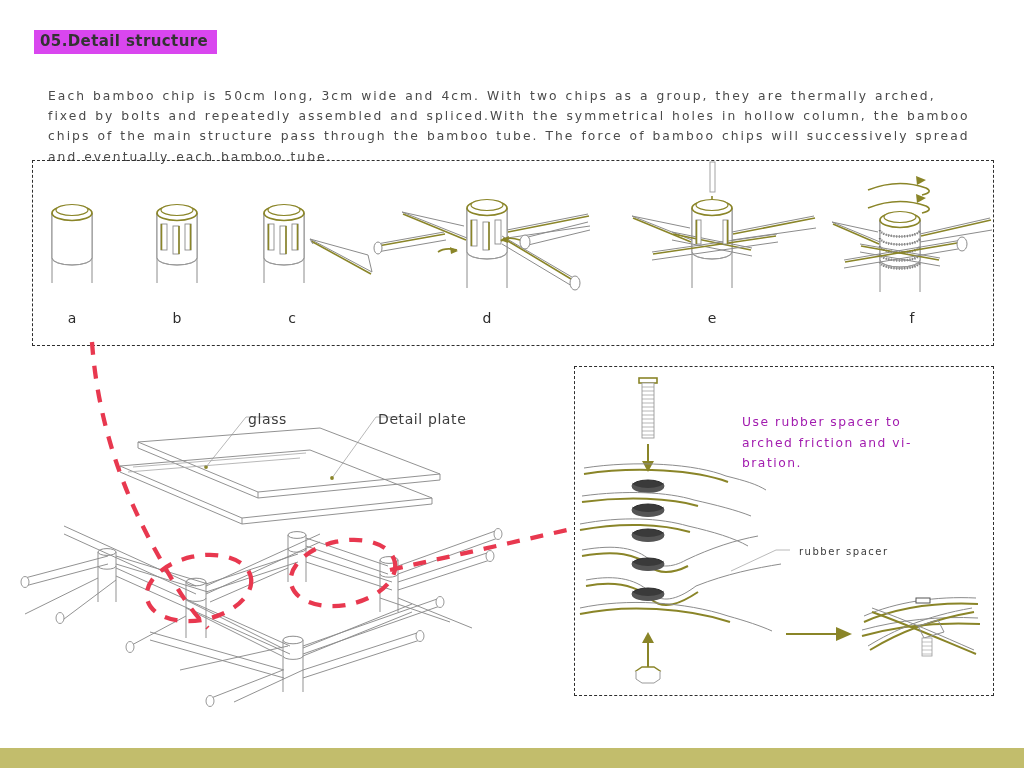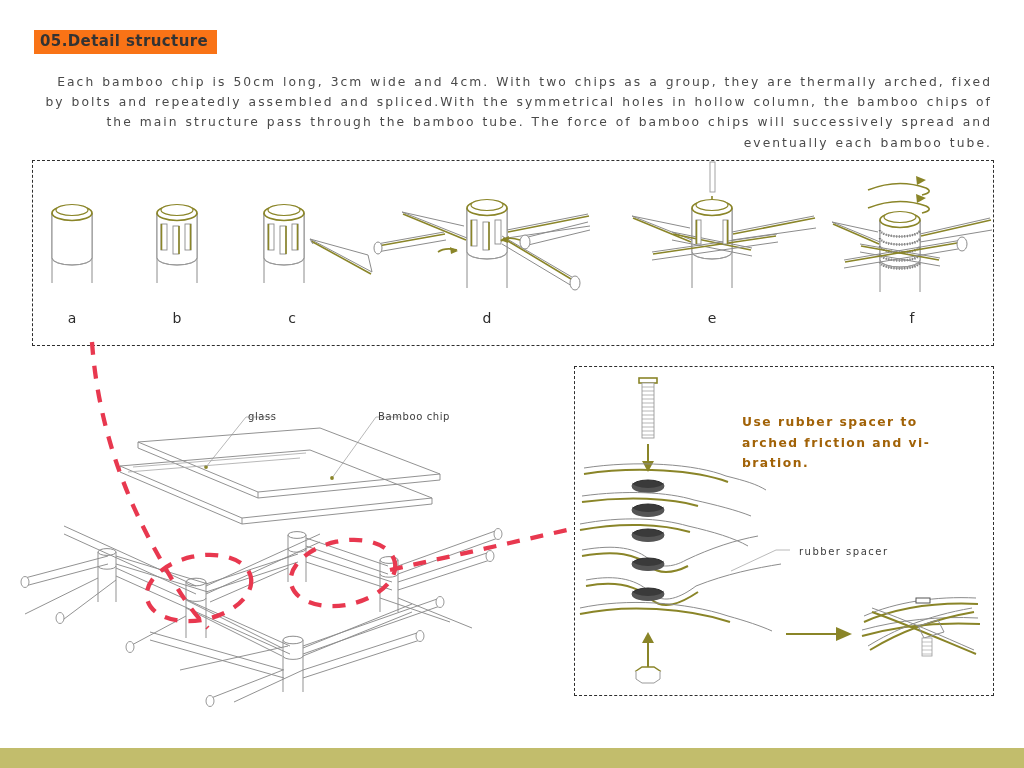--- a/index.html
+++ b/index.html
@@ -7,53 +7,53 @@
   body{
     width:1024px;height:768px;background:#ffffff;
     font-family:"DejaVu Sans","Liberation Sans",sans-serif;
     color:#3b3b3b;position:relative;overflow:hidden;
   }
   .page{position:absolute;inset:0;}
 
   
   .title-wrap{position:absolute;left:34px;top:30px;}
   .title{
-    display:inline-block;background:#f97316;color:#333333;
+    display:inline-block;background:#d946ef;color:#333333;
     font-size:15px;font-weight:bold;letter-spacing:.4px;
     padding:3px 9px 4px 6px;line-height:1.15;
   }
   .body-copy{
     position:absolute;left:32px;top:70px;width:962px;
     font-size:12.3px;line-height:20.2px;color:#4a4a4a;
     letter-spacing:2.05px;word-spacing:1px;
   }
-  .body-copy p{margin:2px;text-align:right;}
+  .body-copy p{margin:16px;}
 
   
   .dashbox{
     position:absolute;border:1.6px dashed #2e2e2e;
     background:transparent;box-sizing:border-box;
   }
   #box-steps{left:32px;top:160px;width:962px;height:186px;}
   #box-spacer{left:574px;top:366px;width:420px;height:330px;}
 
   
   .footer-bar{position:absolute;left:0;bottom:0;width:1024px;height:20px;background:#c2bd6c;}
 
   
   svg{display:block;overflow:visible;}
   .lbl{
-    position:absolute;font-size:10px;color:#3c3c3c;letter-spacing:.6px;
+    position:absolute;font-size:14px;color:#3c3c3c;letter-spacing:.6px;
     font-family:"DejaVu Sans","Liberation Sans",sans-serif;
   }
   .step-letter{font-size:14px;letter-spacing:0;color:#2b2b2b;}
 
   .note{
     position:absolute;left:742px;top:412px;width:236px;
-    font-size:12.3px;line-height:20.5px;color:#a16207;letter-spacing:1.5px;font-weight:bold;
+    font-size:12.3px;line-height:20.5px;color:#a21caf;letter-spacing:1.5px;
   }
   .note p{margin:0;}
 
   .callout{position:absolute;font-size:10px;letter-spacing:1.5px;color:#3c3c3c;}
 </style>
 </head>
 <body>
 
 <div class="page">
 
@@ -304,21 +304,21 @@
         <ellipse cx="400" cy="266" rx="4" ry="5.5"></ellipse>
         <ellipse cx="40" cy="248" rx="4" ry="5.5"></ellipse>
         <ellipse cx="5" cy="212" rx="4" ry="5.5"></ellipse>
         <ellipse cx="190" cy="331" rx="4" ry="5.5"></ellipse>
         <ellipse cx="110" cy="277" rx="4" ry="5.5"></ellipse>
       </g>
     </g>
   </svg>
 
   <span class="lbl" style="left:248px;top:411px;">glass</span>
-  <span class="lbl" style="left:378px;top:411px;">Bamboo chip</span>
+  <span class="lbl" style="left:378px;top:411px;">Detail plate</span>
 
   <svg style="position:absolute;left:0;top:330px;" width="600" height="360" viewBox="0 0 600 360">
     <path d="M92 12 C 96 70, 112 140, 152 214 C 178 262, 192 282, 208 298" fill="none" stroke="#e8384f" stroke-width="4.3" stroke-dasharray="13 11" stroke-linecap="butt"></path>
     <ellipse cx="199" cy="258" rx="53" ry="32" transform="rotate(-12 199 258)" fill="none" stroke="#e8384f" stroke-width="4.3" stroke-dasharray="13 11"></ellipse>
     <ellipse cx="343" cy="243" rx="53" ry="32" transform="rotate(-12 343 243)" fill="none" stroke="#e8384f" stroke-width="4.3" stroke-dasharray="13 11"></ellipse>
     <path d="M390 240 L576 198" fill="none" stroke="#e8384f" stroke-width="4.3" stroke-dasharray="13 11"></path>
   </svg>
 
   <div class="dashbox" id="box-spacer"></div>
 

